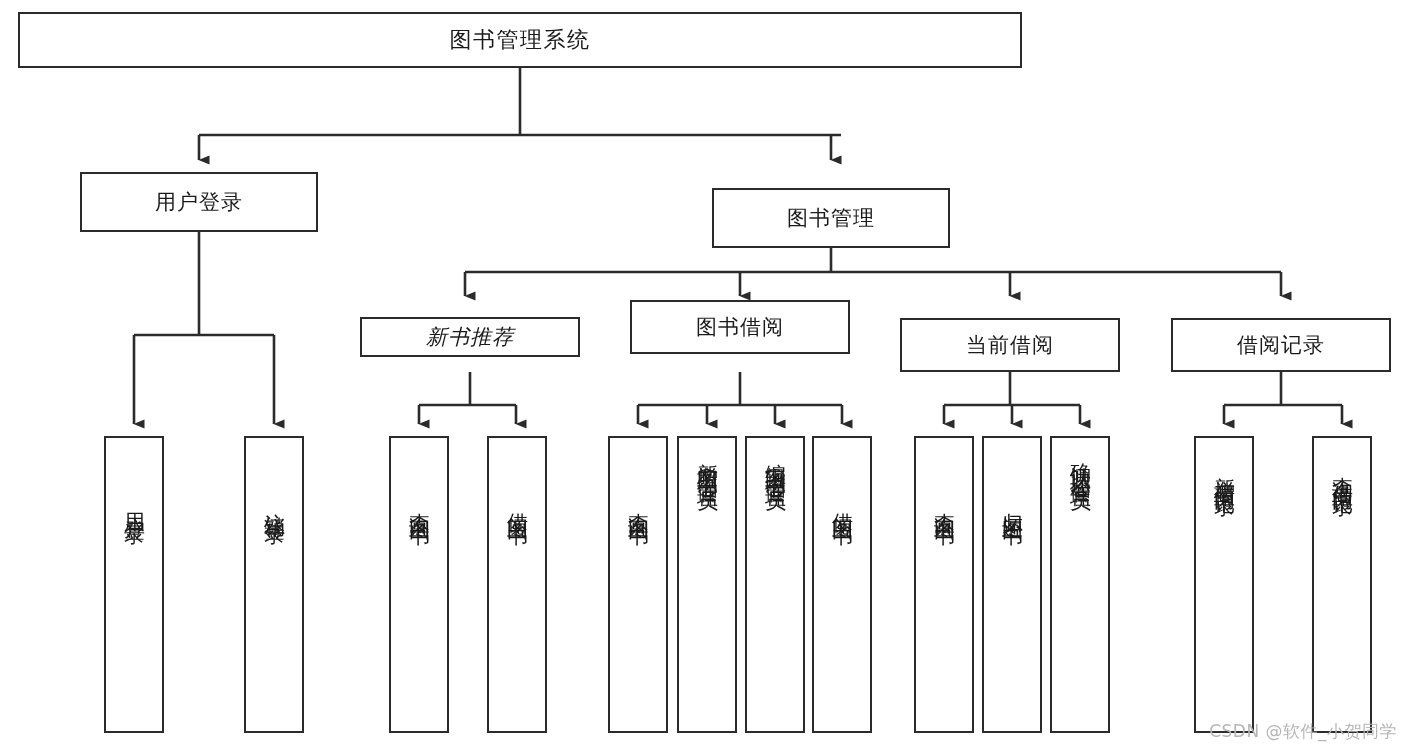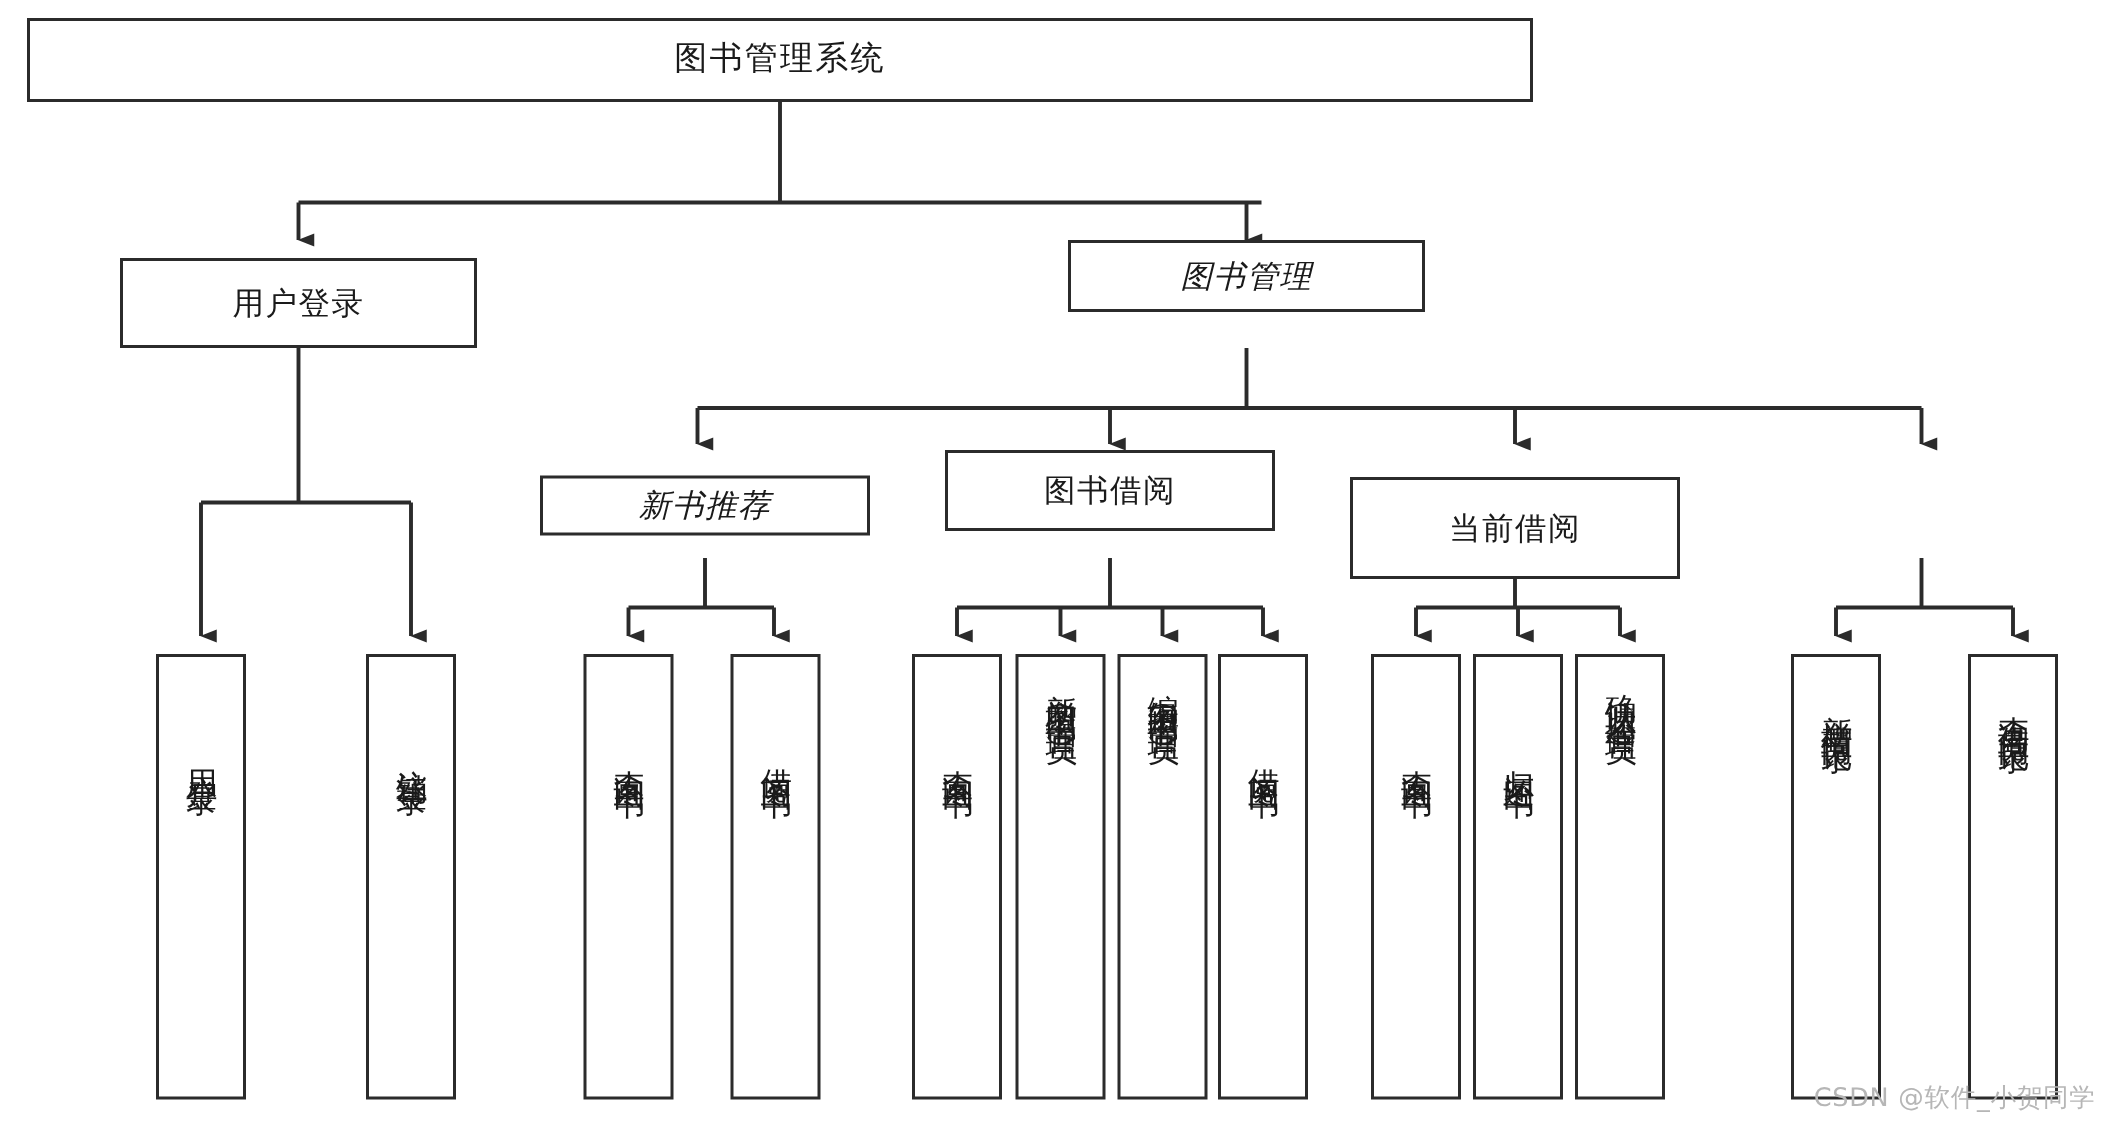--- a/index.html
+++ b/index.html
@@ -126,36 +126,39 @@
   </svg>
 
   <div class="node horiz root" style="left:18px;top:12px;width:1004px;height:56px;text-align:right;">
     <span class="lbl">图书管理系统</span>
   </div>
 
   <div class="node horiz" style="left:80px;top:172px;width:238px;height:60px;">
     <span class="lbl">用户登录</span>
   </div>
 
-  <div class="node horiz" style="left:712px;top:160px;width:238px;height:48px;font-style:italic;">
+  <div class="node horiz" style="left:712px;top:188px;width:238px;height:60px;">
     <span class="lbl">图书管理</span>
   </div>
 
   <div class="node horiz" style="left:360px;top:317px;width:220px;height:40px;font-style:italic;">
     <span class="lbl">新书推荐</span>
   </div>
 
   <div class="node horiz" style="left:630px;top:300px;width:220px;height:54px;">
     <span class="lbl">图书借阅</span>
   </div>
 
-  <div class="node horiz" style="left:900px;top:318px;width:220px;height:68px;">
+  <div class="node horiz" style="left:900px;top:318px;width:220px;height:54px;">
     <span class="lbl">当前借阅</span>
   </div>
 
+  <div class="node horiz" style="left:1171px;top:318px;width:220px;height:54px;">
+    <span class="lbl">借阅记录</span>
+  </div>
 
   <div class="node vert pad-lo" style="left:104px;top:436px;width:60px;height:297px;">
     <span class="lbl">用户登录</span>
   </div>
 
   <div class="node vert pad-lo" style="left:244px;top:436px;width:60px;height:297px;">
     <span class="lbl">注销登录</span>
   </div>
 
   <div class="node vert pad-lo" style="left:389px;top:436px;width:60px;height:297px;">

